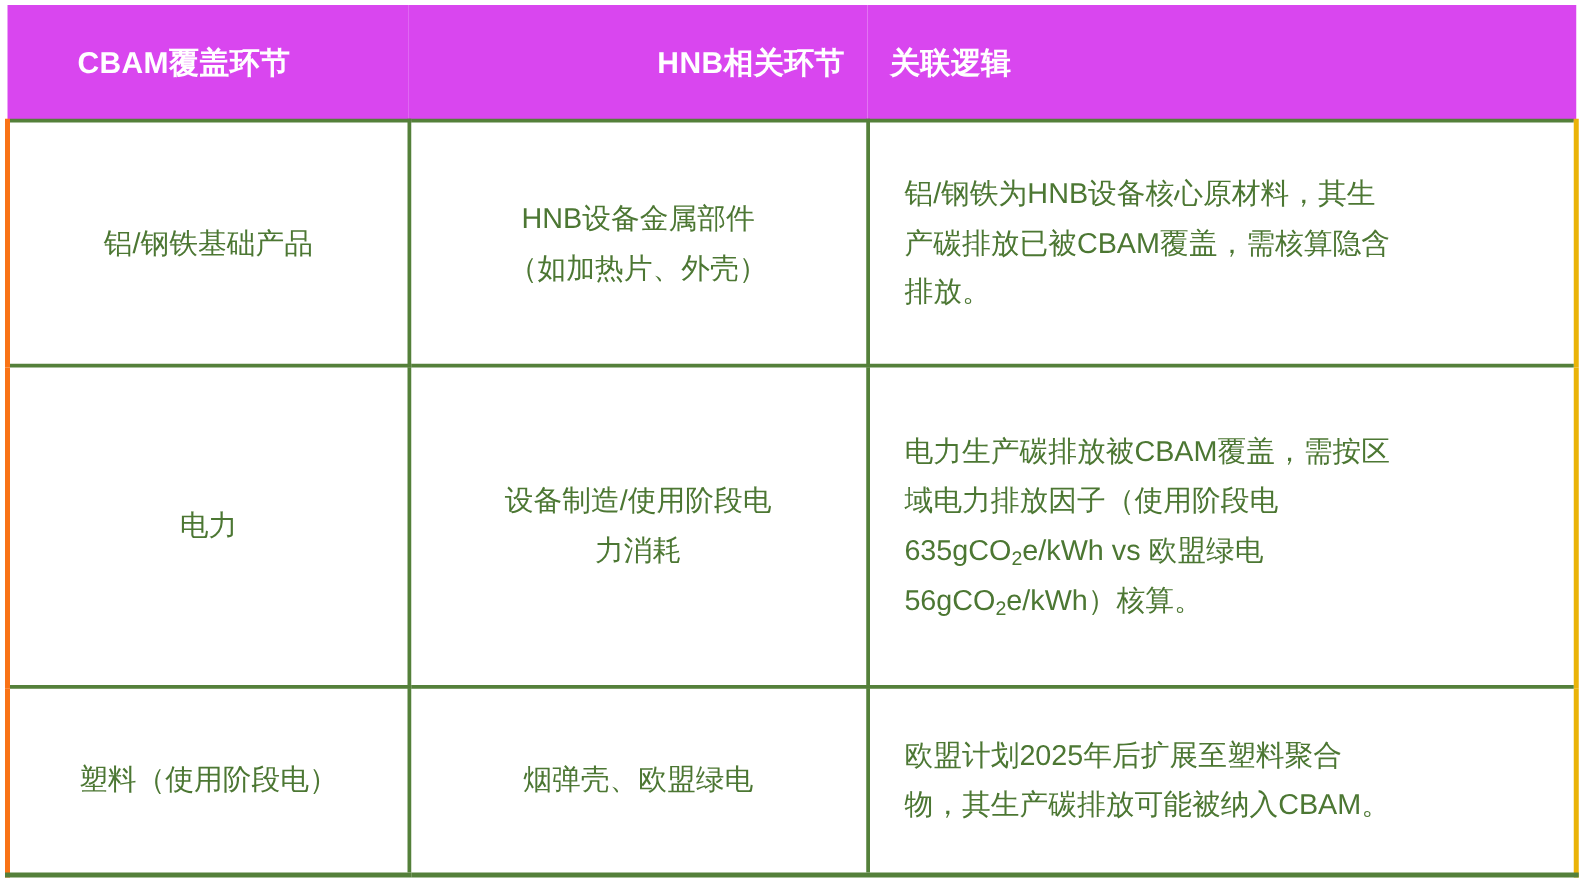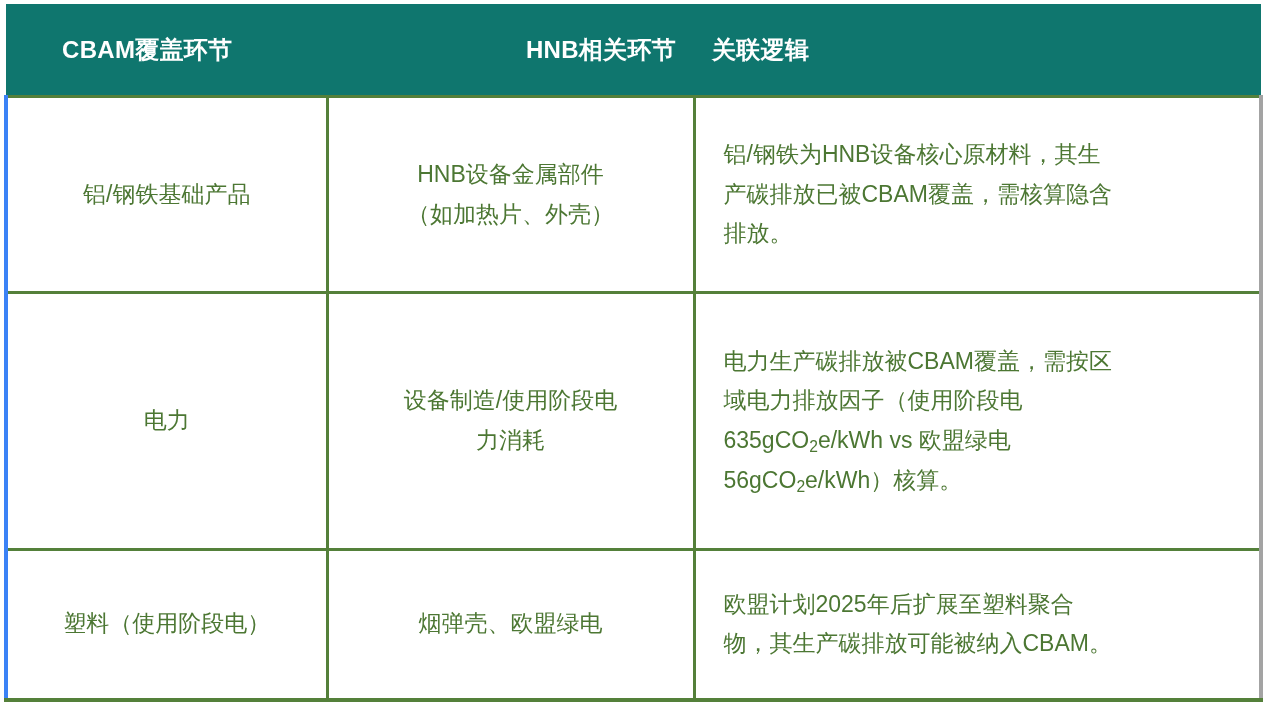--- a/index.html
+++ b/index.html
@@ -26,21 +26,21 @@
     table-layout: fixed;
     width: 1255px;
     height: 694px;
   }
 
   table.cbam-table col.c1 { width: 321px; }
   table.cbam-table col.c2 { width: 367px; }
   table.cbam-table col.c3 { width: 567px; }
 
   thead th {
-    background: #0f766e;
+    background: #d946ef;
     color: #ffffff;
     font-size: 24px;
     font-weight: bold;
     letter-spacing: 0.3px;
     height: 91px;
     padding: 0 18px;
     text-align: center;
     border: none;
     vertical-align: middle;
   }
@@ -49,22 +49,22 @@
   thead th.h3 { text-align: left; }
 
   tbody td {
     border: 3px solid #54803a;
     color: #4c7733;
     font-size: 23px;
     line-height: 1.72;
     background: #ffffff;
     vertical-align: middle;
   }
-  tbody tr td:first-child { border-left: 4px solid #3b82f6; }
-  tbody tr td:last-child  { border-right: 4px solid #a3a3a3; }
+  tbody tr td:first-child { border-left: 4px solid #f97316; }
+  tbody tr td:last-child  { border-right: 4px solid #eab308; }
   tbody tr:last-child td  { border-bottom: 4px solid #54803a; }
 
   td.col-a, td.col-b {
     text-align: center;
     padding: 10px 14px;
   }
   td.col-c {
     text-align: left;
     padding: 10px 30px 10px 28px;
   }

